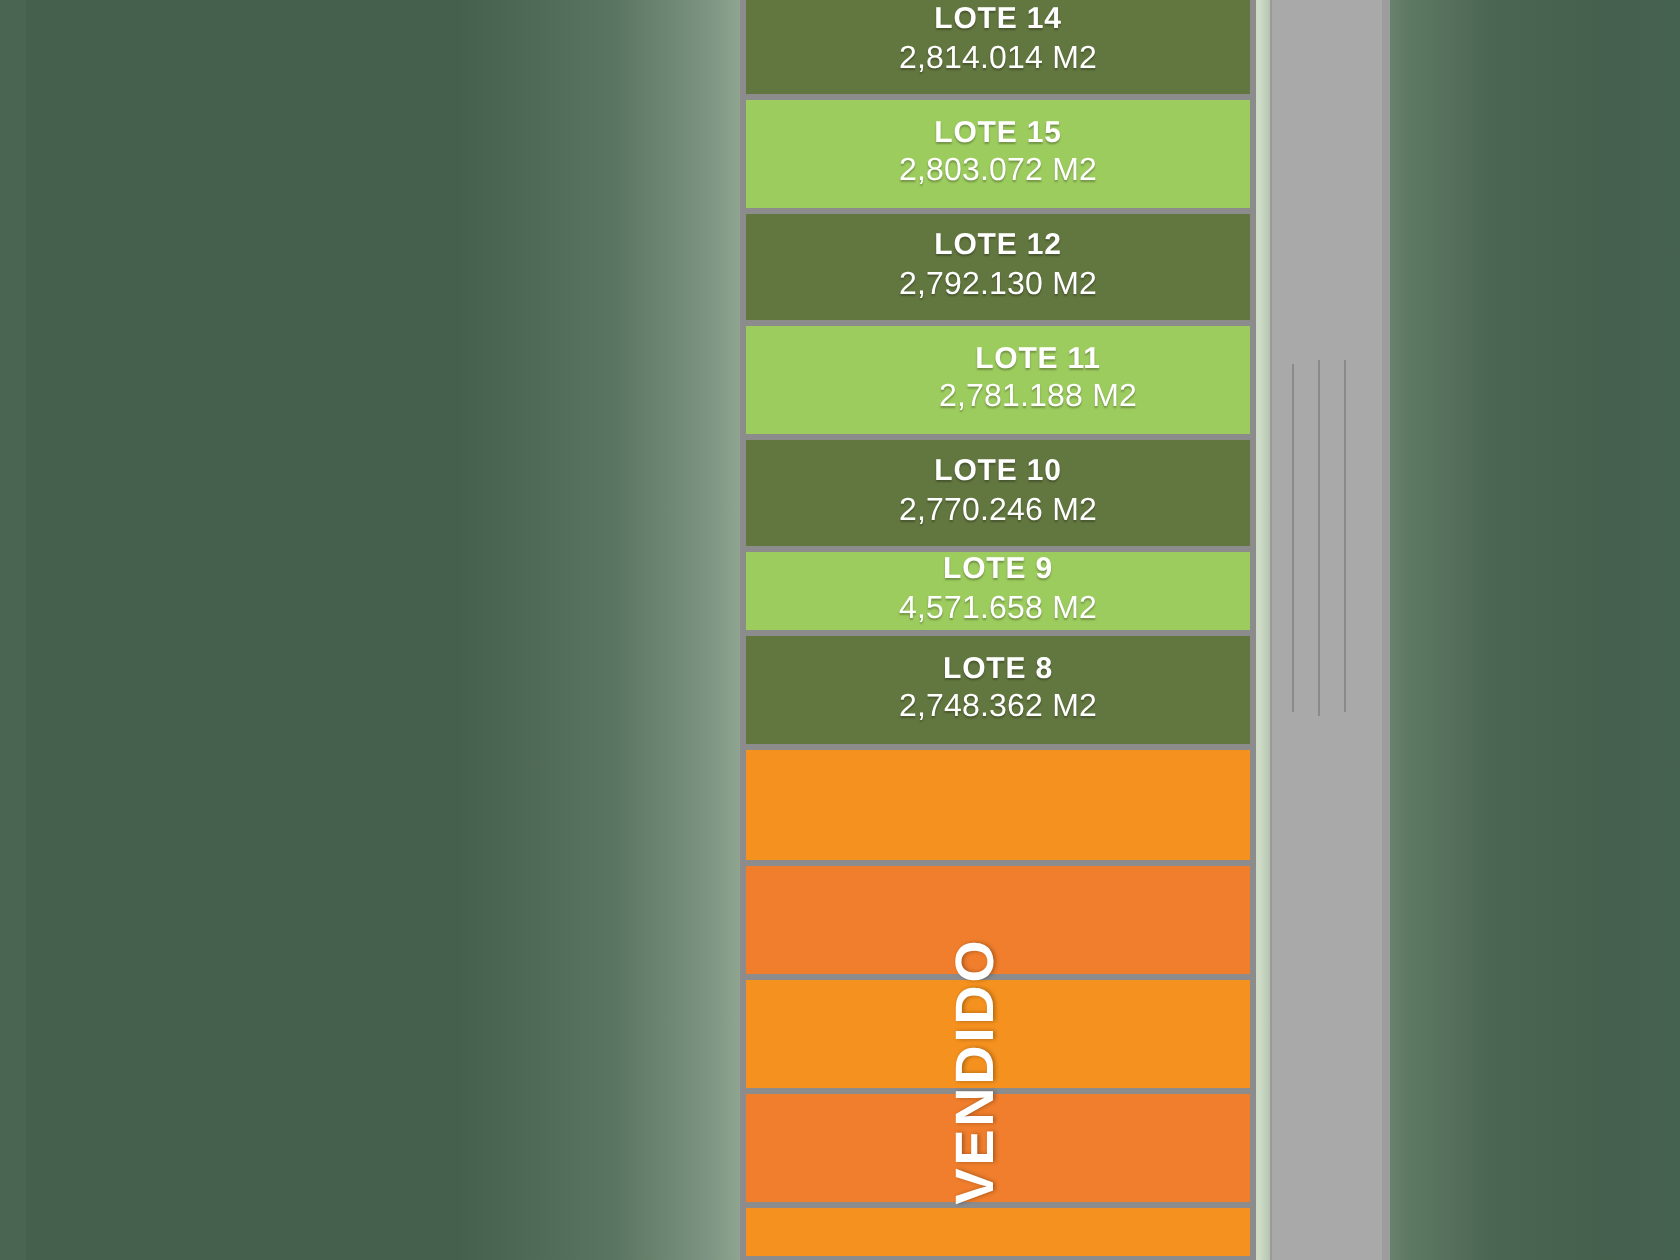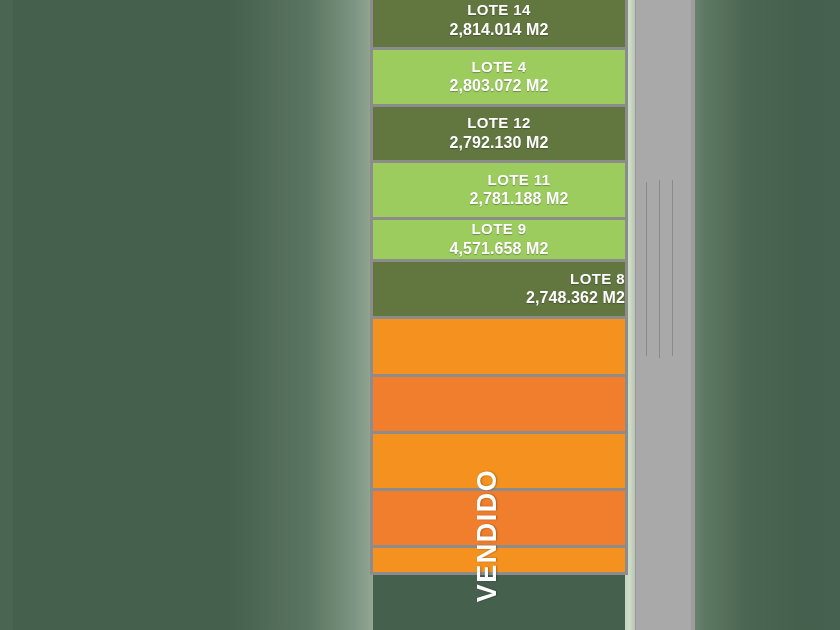--- a/index.html
+++ b/index.html
@@ -123,21 +123,21 @@
   .lot-o2    { background: #f07e2c; }
 
   .lot-name {
     font-size: 15px;
     font-weight: bold;
     letter-spacing: .4px;
     line-height: 1.1;
   }
   .lot-area {
     font-size: 16px;
-    font-weight: bold;
+    font-weight: normal;
     letter-spacing: .1px;
     line-height: 1.2;
     margin-top: 1px;
   }
 
   
   .vendido-overlay {
     position: absolute;
     left: 357px;
     top: 450px;
@@ -175,36 +175,40 @@
   <div class="road-stripe" style="left:633px; top:182px; height:174px;"></div>
   <div class="road-stripe" style="left:646px; top:180px; height:178px;"></div>
   <div class="road-stripe" style="left:659px; top:180px; height:176px;"></div>
 
   <div class="lot-block" id="lot-block">
       <div class="lot lot-dark" style="height: 56px;">
         <div class="lot-name">LOTE 14</div>
         <div class="lot-area">2,814.014 M2</div>
       </div>
       <div class="lot lot-light" style="height: 57px;">
-        <div class="lot-name">LOTE 4</div>
+        <div class="lot-name">LOTE 15</div>
         <div class="lot-area">2,803.072 M2</div>
       </div>
       <div class="lot lot-dark" style="height: 56px;">
         <div class="lot-name">LOTE 12</div>
         <div class="lot-area">2,792.130 M2</div>
       </div>
       <div class="lot lot-light" style="height: 57px; padding-left: 40px;">
         <div class="lot-name">LOTE 11</div>
         <div class="lot-area">2,781.188 M2</div>
       </div>
+      <div class="lot lot-dark" style="height: 56px;">
+        <div class="lot-name">LOTE 10</div>
+        <div class="lot-area">2,770.246 M2</div>
+      </div>
       <div class="lot lot-light" style="height: 42px;">
         <div class="lot-name">LOTE 9</div>
         <div class="lot-area">4,571.658 M2</div>
       </div>
-      <div class="lot lot-dark" style="height: 57px; align-items: flex-end;">
+      <div class="lot lot-dark" style="height: 57px;">
         <div class="lot-name">LOTE 8</div>
         <div class="lot-area">2,748.362 M2</div>
       </div>
       <div class="lot lot-o1" style="height: 58px;"></div>
       <div class="lot lot-o2" style="height: 57px;"></div>
       <div class="lot lot-o1" style="height: 57px;"></div>
       <div class="lot lot-o2" style="height: 57px;"></div>
       <div class="lot lot-o1" style="height: 30px;"></div>
     </div>
 

